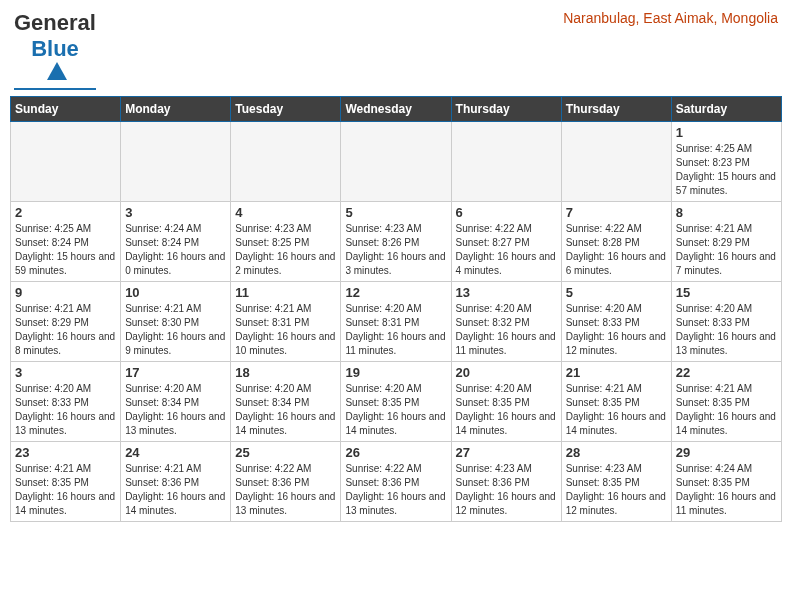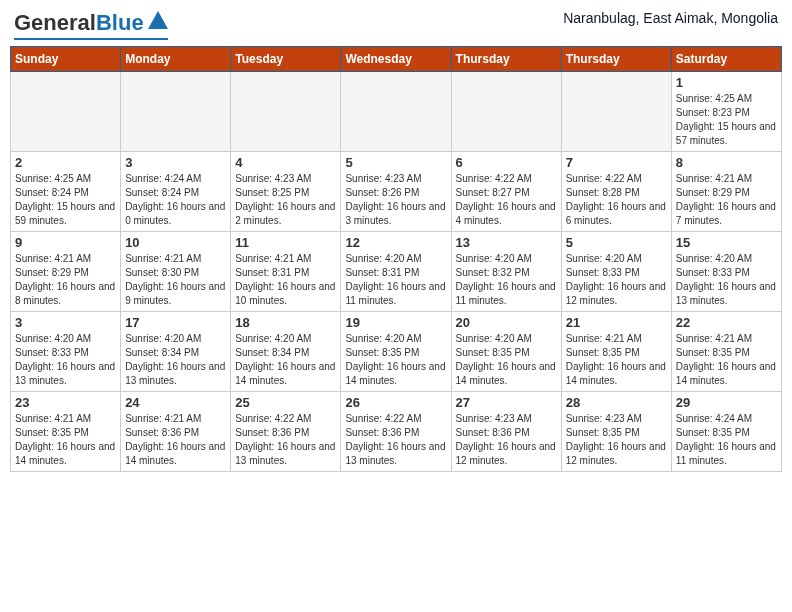--- a/index.html
+++ b/index.html
@@ -18,20 +18,21 @@
       padding: 0 4px;
     }
     .logo {
       display: flex;
       flex-direction: column;
       align-items: flex-start;
     }
     .logo-text {
       display: flex;
       align-items: center;
+      flex-direction: column;
     }
     .logo-general {
       font-size: 22px;
       font-weight: bold;
       color: #333;
     }
     .logo-blue {
       font-size: 22px;
       font-weight: bold;
       color: #1a6faf;
@@ -46,29 +47,29 @@
       text-align: right;
     }
     .month-year {
       font-size: 32px;
       font-weight: bold;
       color: #333;
       line-height: 1.1;
     }
     .location {
       font-size: 14px;
-      color: #0f172a;
+      color: #c2410c;
     }
     .calendar {
       width: 100%;
       border-collapse: collapse;
       border: 1px solid #ccc;
     }
     .calendar th {
-      background-color: #c2410c;
+      background-color: #404040;
       color: #fff;
       font-size: 12px;
       font-weight: bold;
       padding: 5px 4px;
       text-align: left;
       border: 1px solid #1565a0;
     }
     .calendar td {
       width: calc(100% / 7);
       vertical-align: top;

